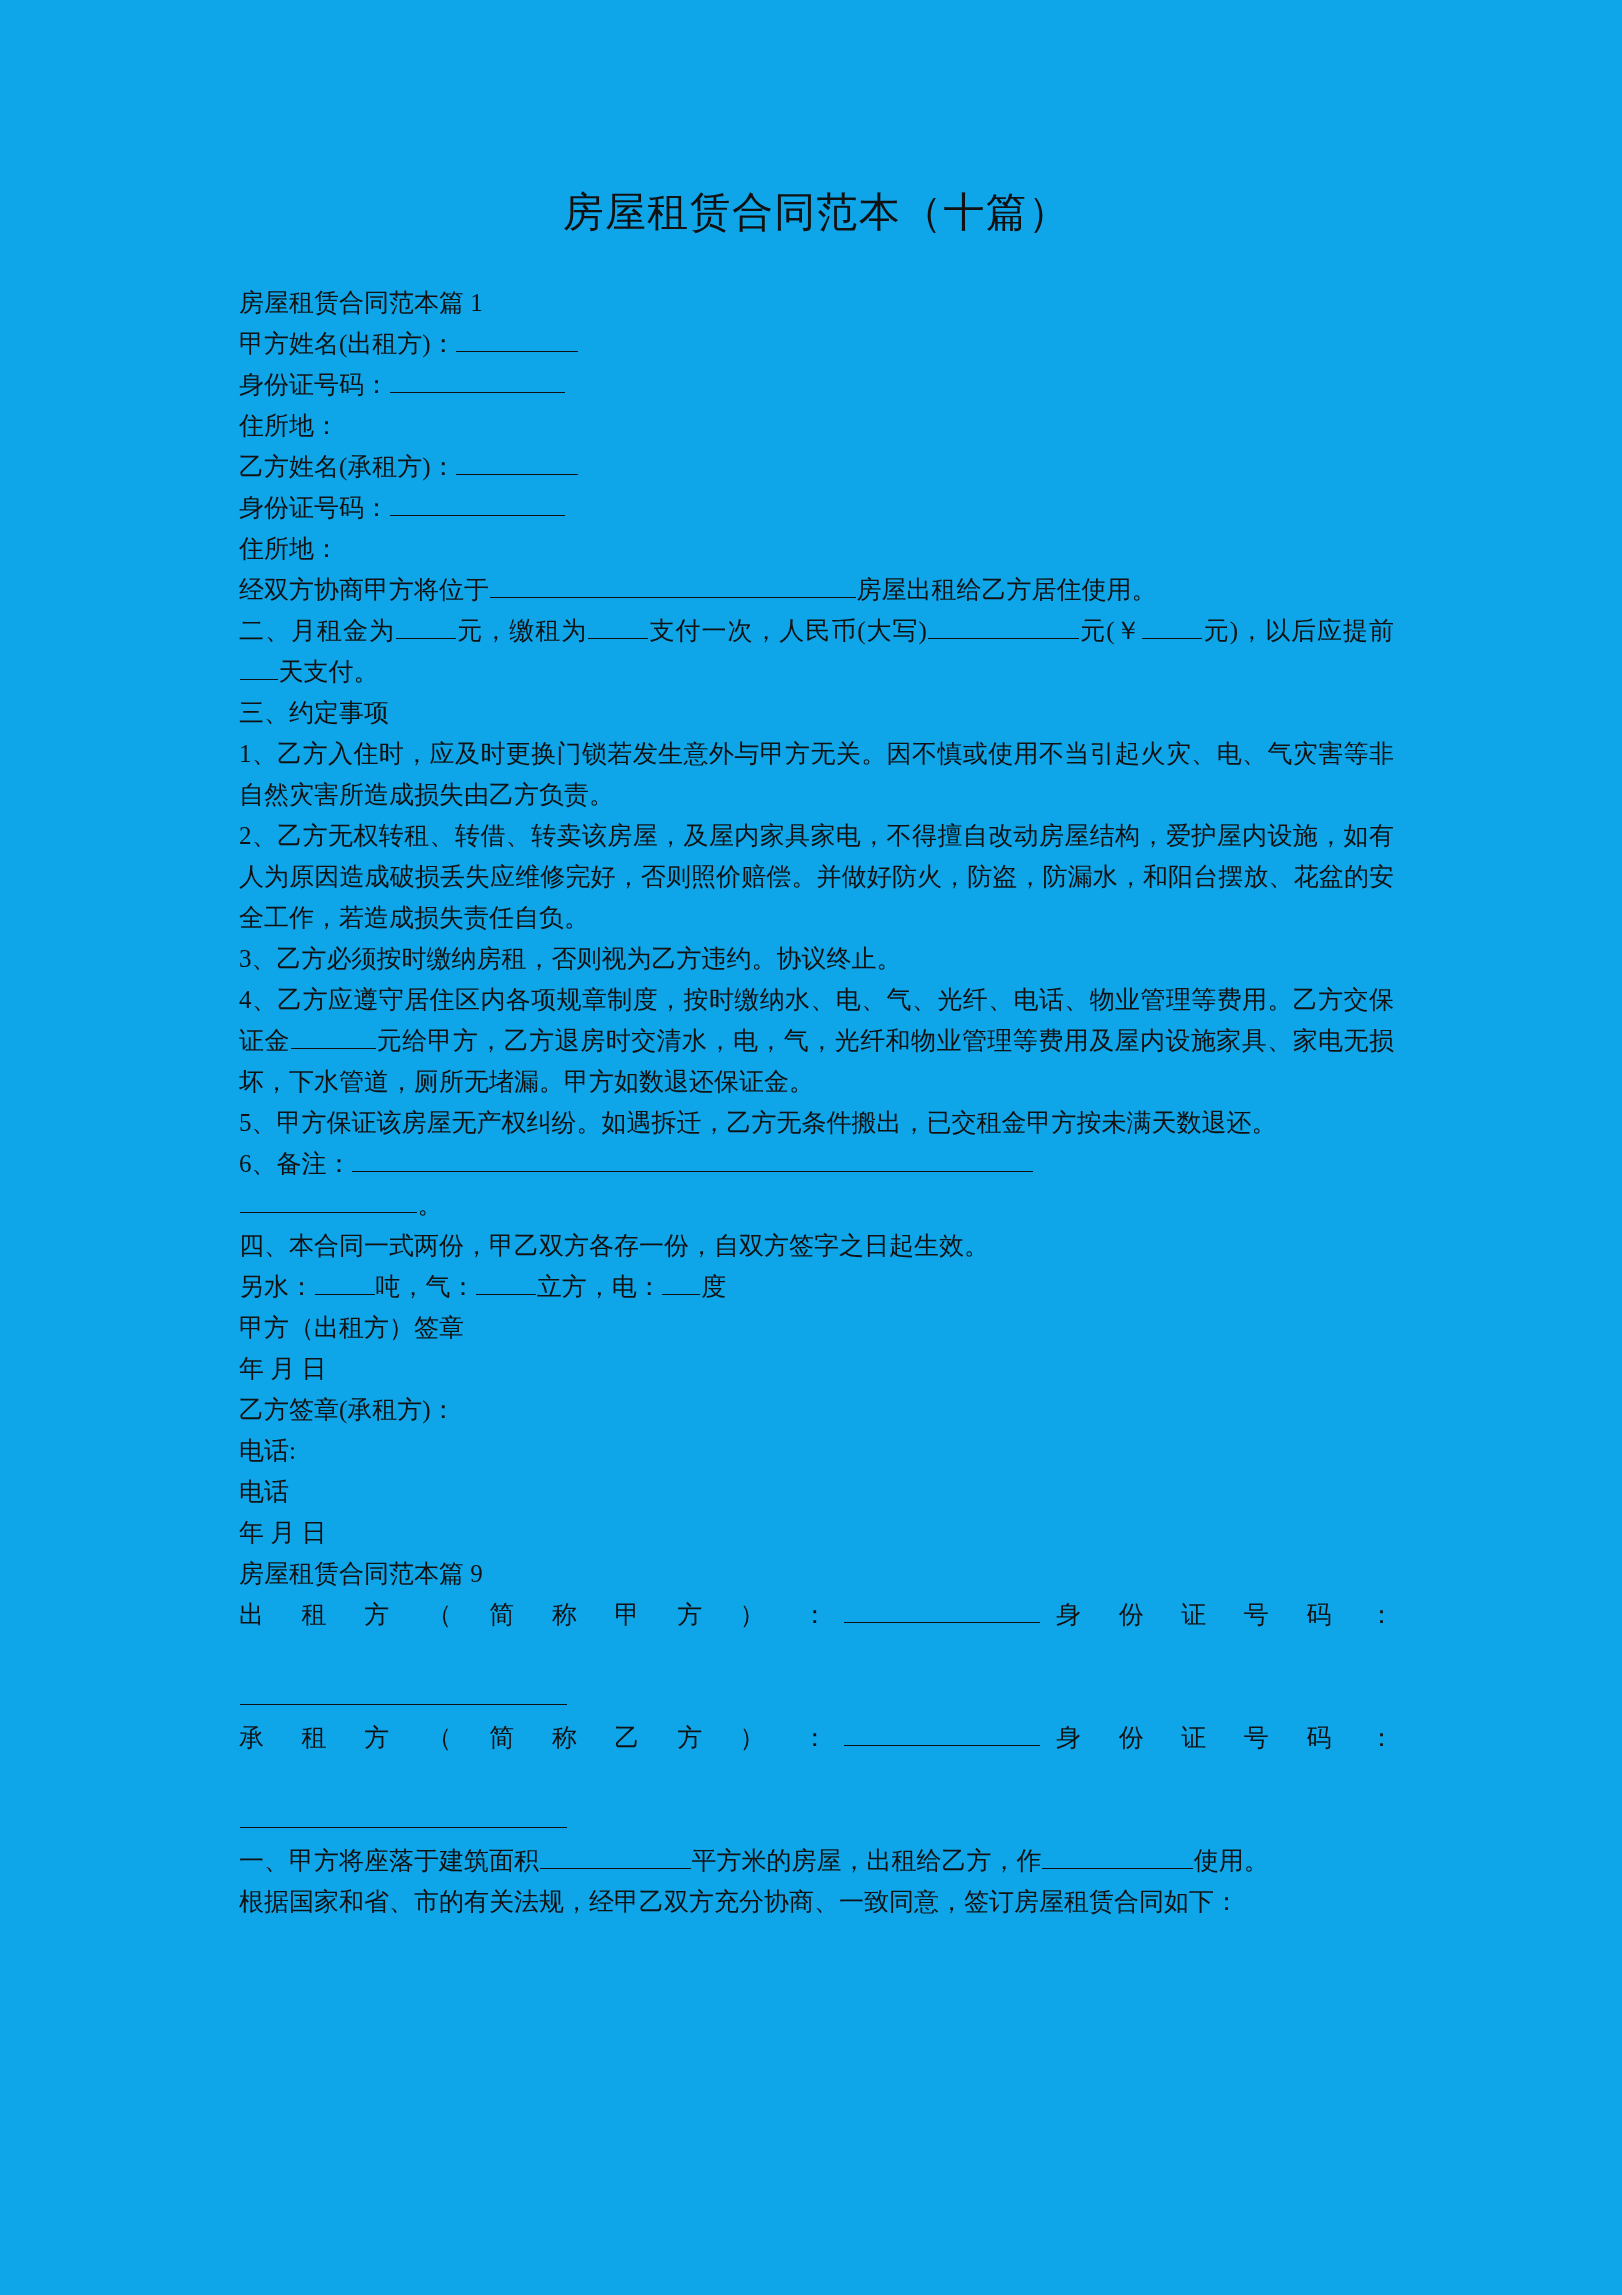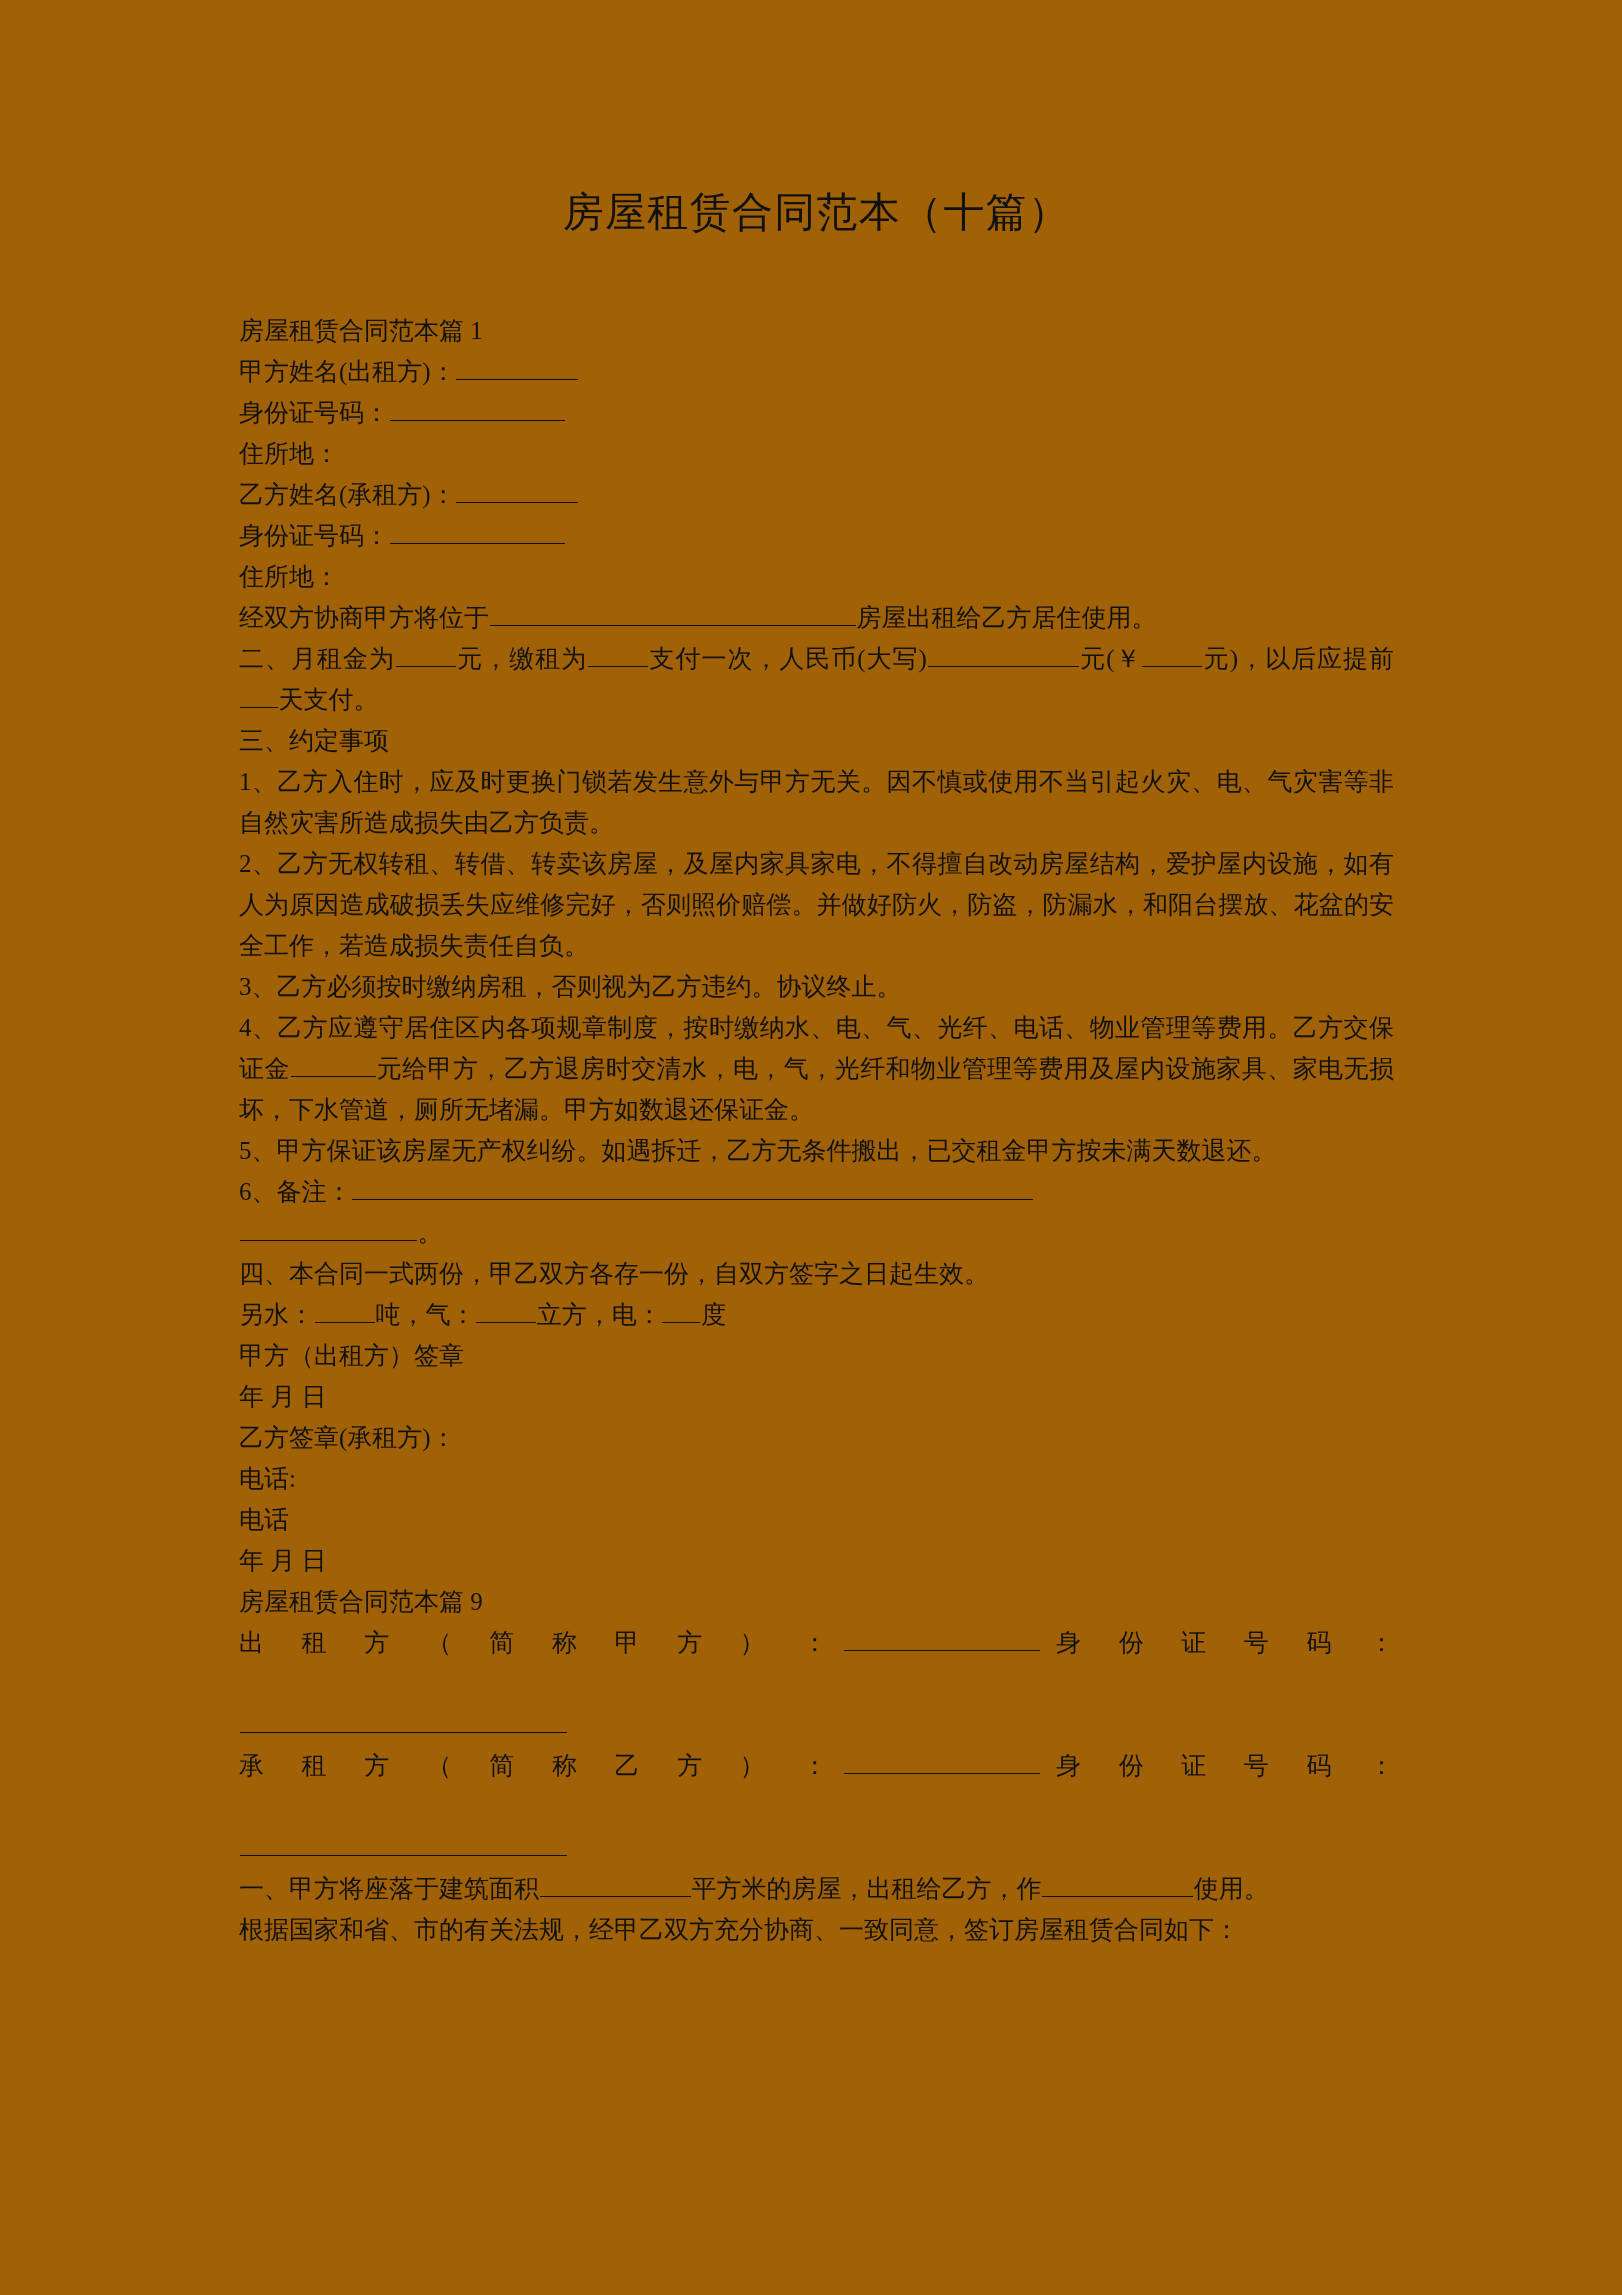--- a/index.html
+++ b/index.html
@@ -4,21 +4,21 @@
 <style>
   html, body {
     margin: 0;
     padding: 0;
     background: #ffffff;
   }
   .page {
     position: relative;
     width: 1623px;
     height: 2295px;
-    background: #a16207;
+    background: #0ea5e9;
     box-sizing: border-box;
     font-family: "Liberation Serif", "DejaVu Serif", serif;
     color: #111111;
     overflow: hidden;
   }
   .content {
     position: absolute;
     left: 239px;
     top: 0;
     width: 1155px;
@@ -26,21 +26,21 @@
   .doc-title {
     font-size: 41px;
     font-weight: 400;
     text-align: center;
     margin: 0;
     padding-top: 188px;
     letter-spacing: 1.3px;
     line-height: 1.2;
   }
   .body-block {
-    margin-top: 73px;
+    margin-top: 45px;
   }
   p.line {
     margin: 0 0 0 0;
     font-size: 25px;
     line-height: 41px;
     text-align: justify;
     text-justify: inter-character;
     word-break: break-all;
     letter-spacing: 0px;
   }

